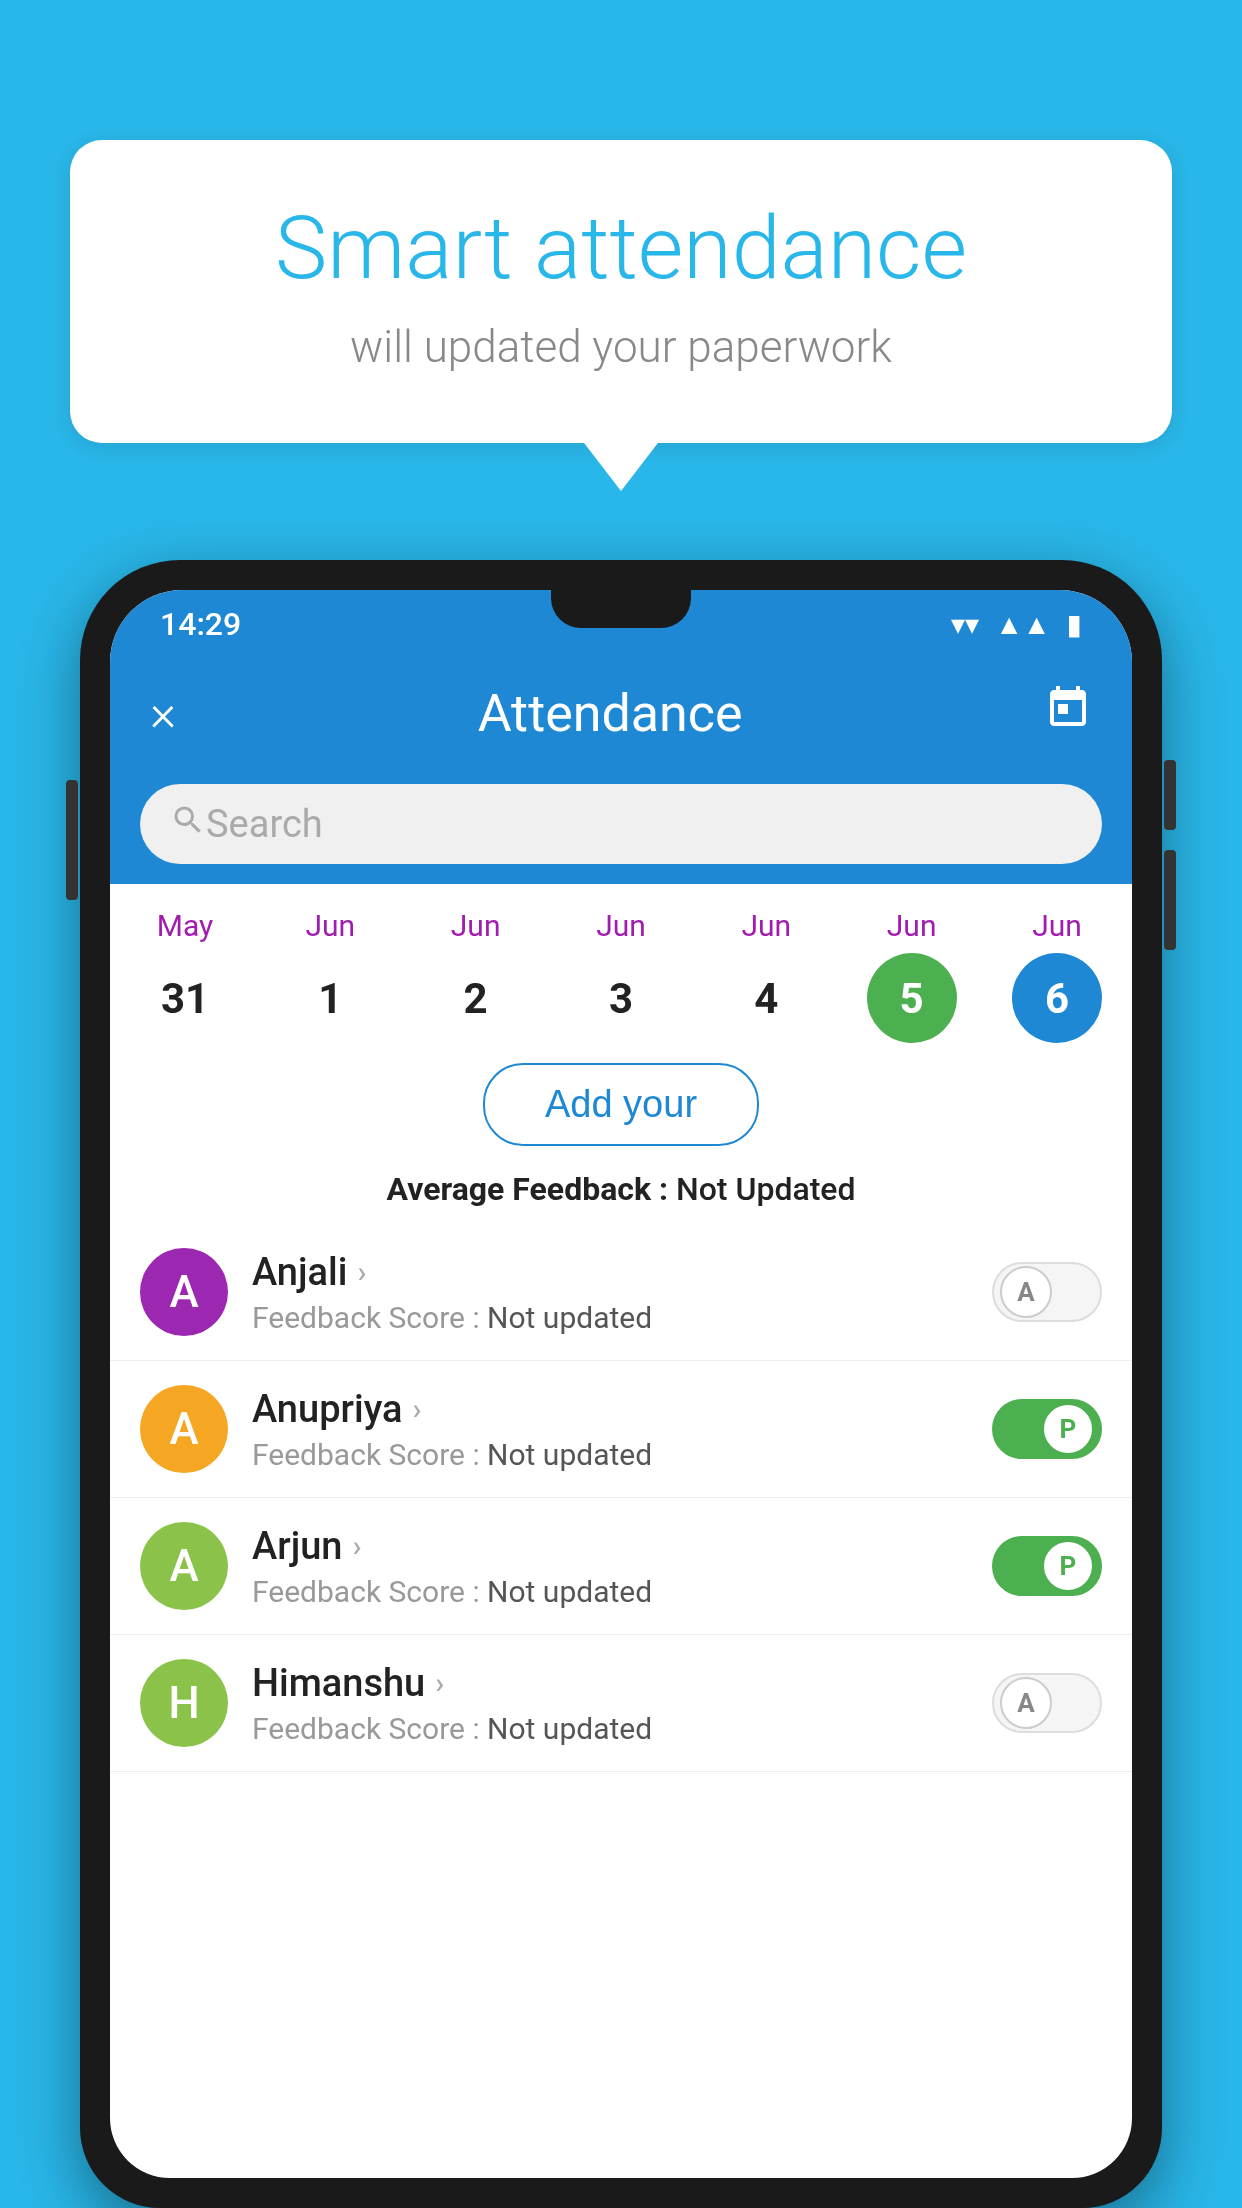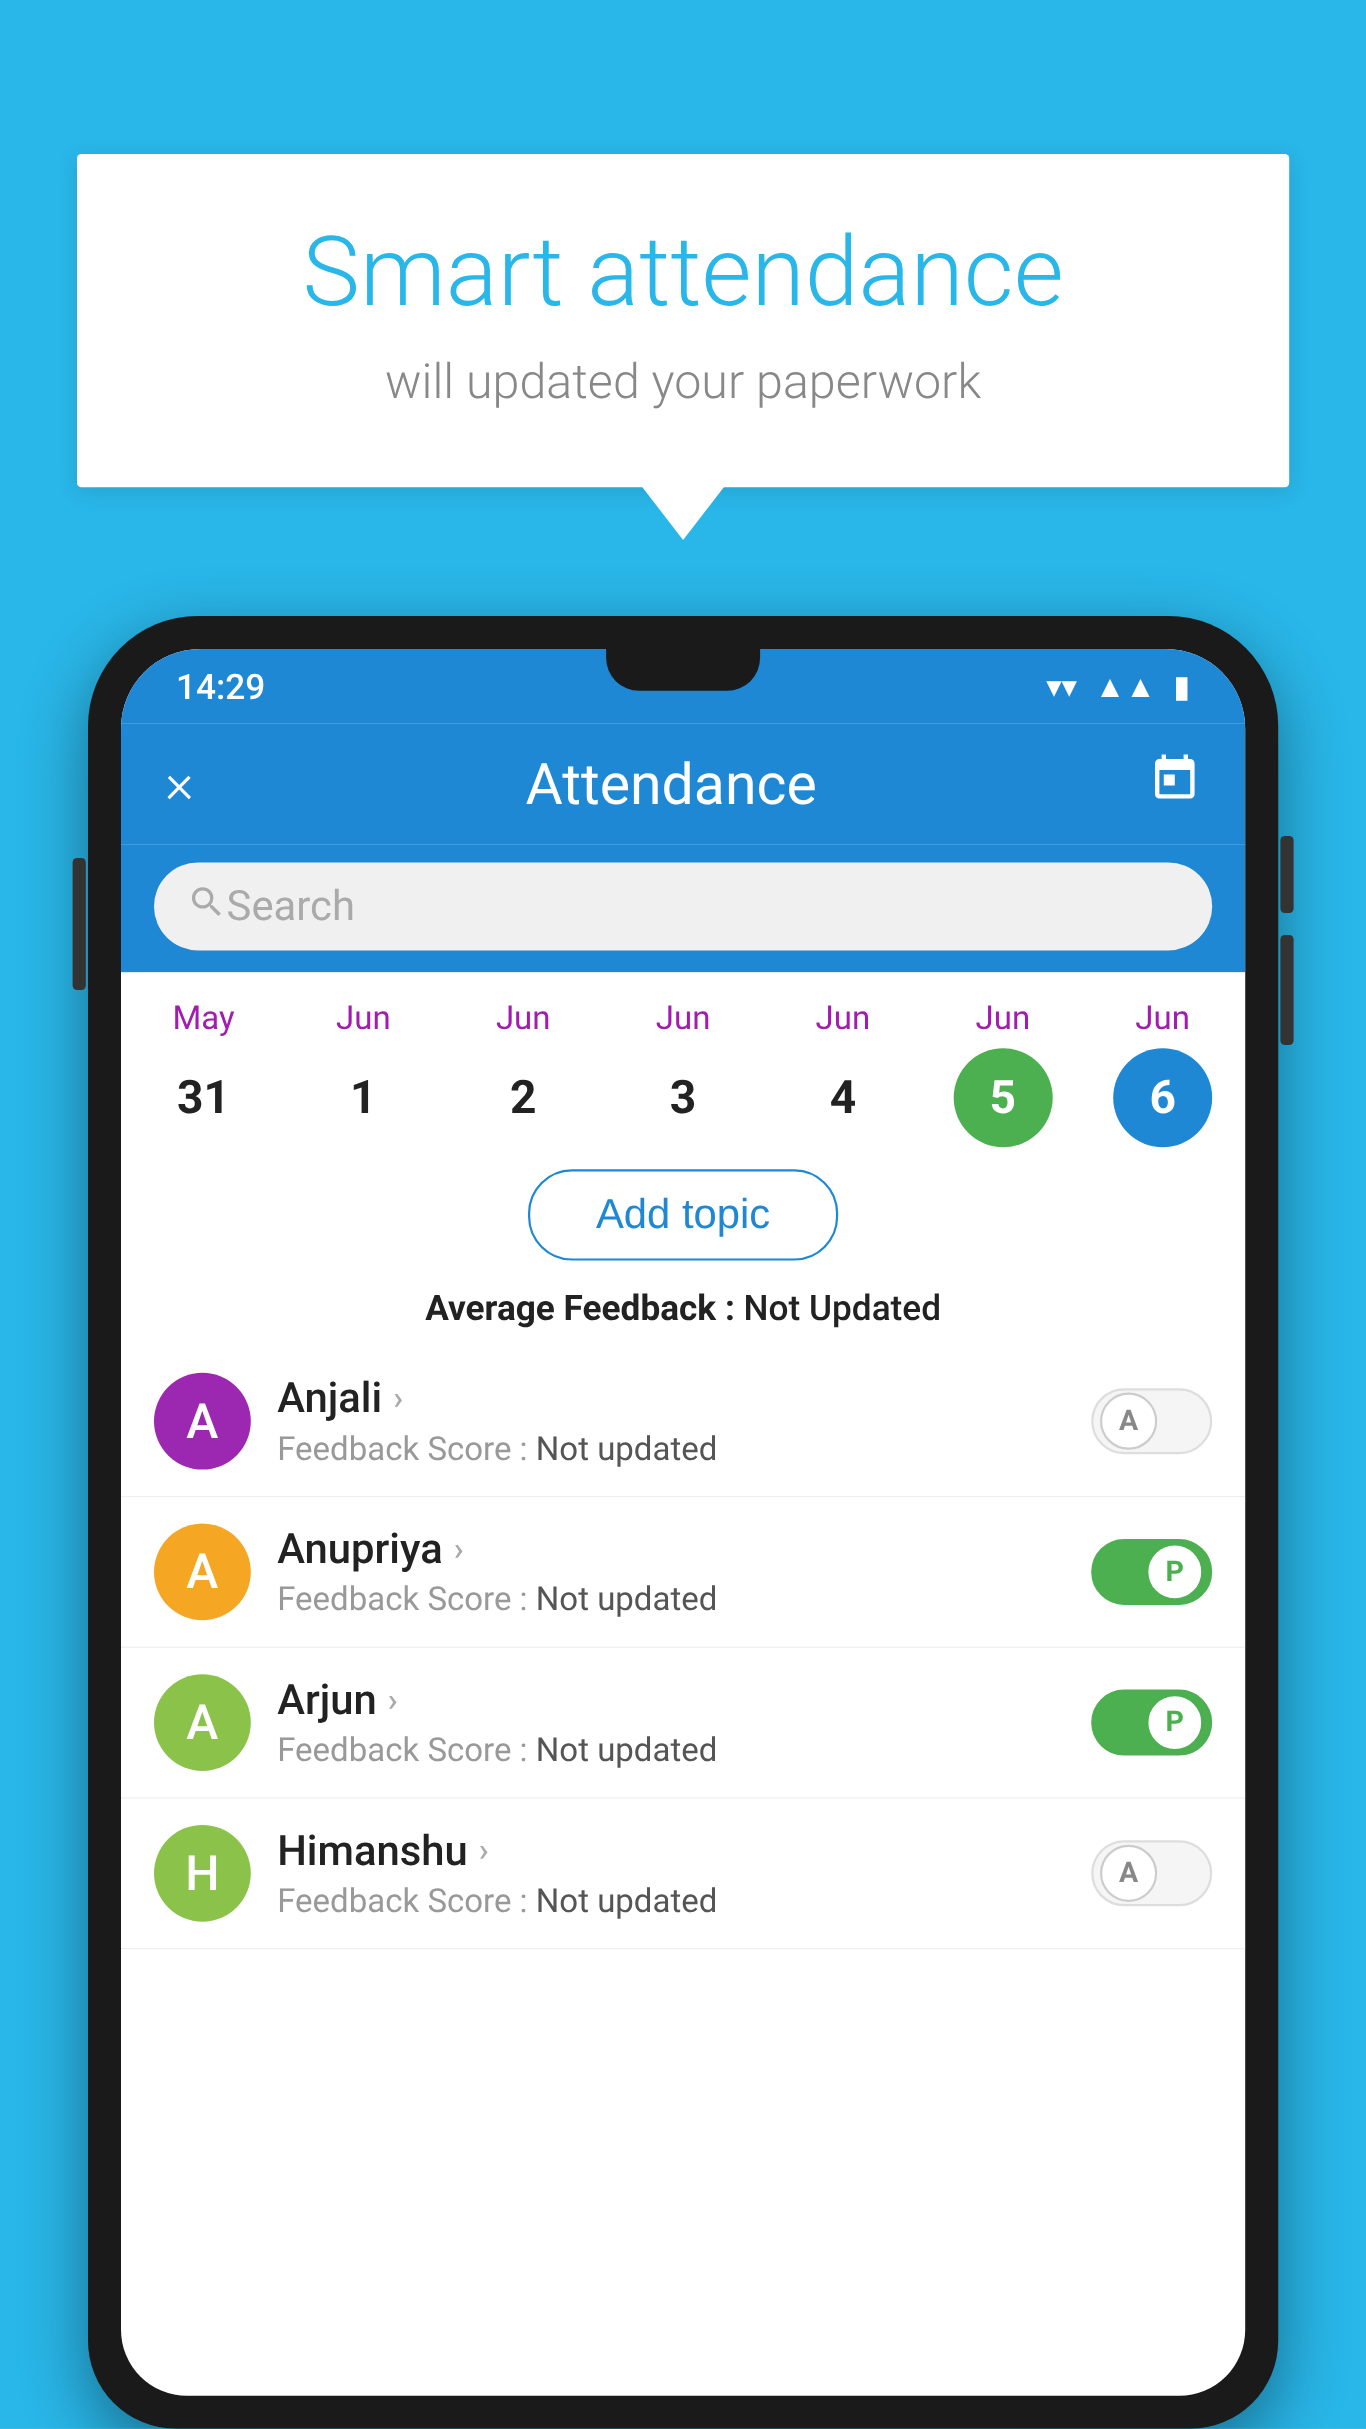--- a/index.html
+++ b/index.html
@@ -16,21 +16,21 @@
     
     .speech-bubble-container {
       position: absolute;
       top: 140px;
       left: 70px;
       right: 70px;
     }
 
     .speech-bubble {
       background: #fff;
-      border-radius: 4px;
+      border-radius: 32px;
       padding: 60px 80px 70px;
       text-align: center;
       box-shadow: 0 4px 20px rgba(0,0,0,0.1);
       position: relative;
     }
 
     .speech-bubble::after {
       content: '';
       position: absolute;
       bottom: -48px;
@@ -467,21 +467,21 @@
           <div class="cal-date today">5</div>
         </div>
         <div class="cal-day">
           <div class="cal-month">Jun</div>
           <div class="cal-date selected">6</div>
         </div>
       </div>
 
 
     <div class="add-topic-wrap">
-      <button class="add-topic-btn">Add topic</button>
+      <button class="add-topic-btn">Add your</button>
     </div>
 
     <div class="avg-feedback">
       <span>Average Feedback : </span><span style="color:#222;font-weight:500;">Not Updated</span>
     </div>
 
     <div class="student-list" id="student-list">
         <div class="student-item">
           <div class="student-avatar" style="background-color: rgb(156, 39, 176);">A</div>
           <div class="student-info">

